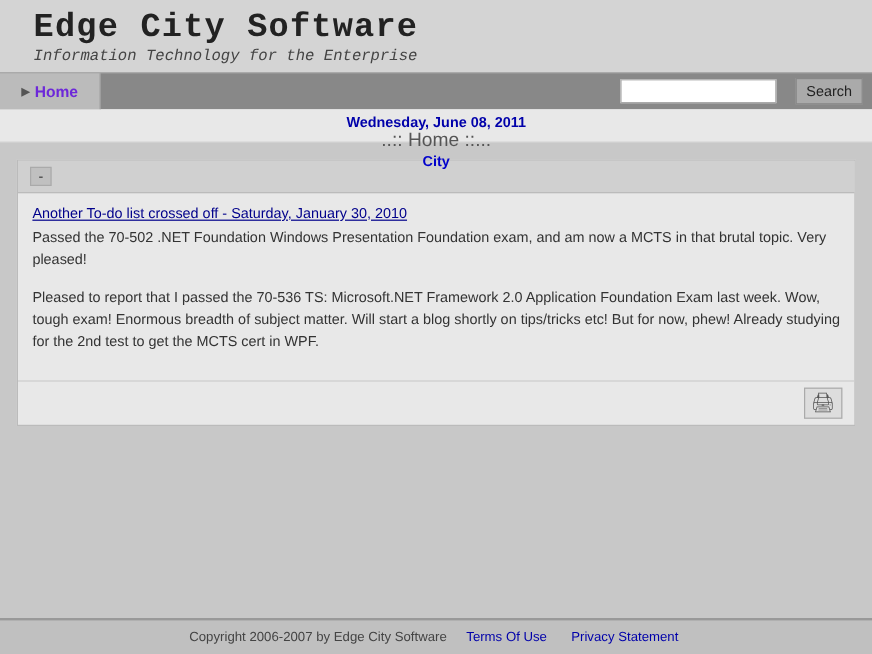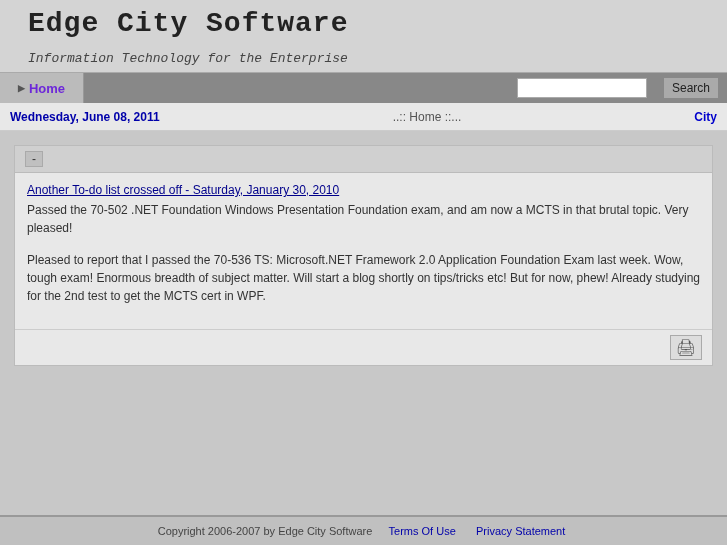--- a/index.html
+++ b/index.html
@@ -20,21 +20,21 @@
       font-family: 'Courier New', monospace;
       font-size: 28px;
       font-weight: bold;
       color: #222;
       letter-spacing: 1px;
     }
     #site-subtitle {
       font-family: 'Courier New', monospace;
       font-size: 13px;
       color: #444;
-      margin-top: 12px;
+      margin-top: 0;
       font-style: italic;
     }
 
     
     #navbar {
       background: #888;
       display: flex;
       align-items: center;
       justify-content: space-between;
       padding: 0;
@@ -84,29 +84,30 @@
 
     
     #breadcrumb-bar {
       background: #e8e8e8;
       border-bottom: 1px solid #ccc;
       display: flex;
       align-items: center;
       justify-content: space-between;
       padding: 4px 10px;
       height: 28px;
+      flex-direction: column;
     }
     #date-text {
       color: #0000aa;
       font-size: 12px;
       font-weight: bold;
     }
     #breadcrumb-center {
       color: #555;
-      font-size: 12px;
+      font-size: 16px;
     }
     #login-link {
       color: #0000cc;
       font-size: 12px;
       font-weight: bold;
       cursor: pointer;
     }
 
     
     #main-content {

